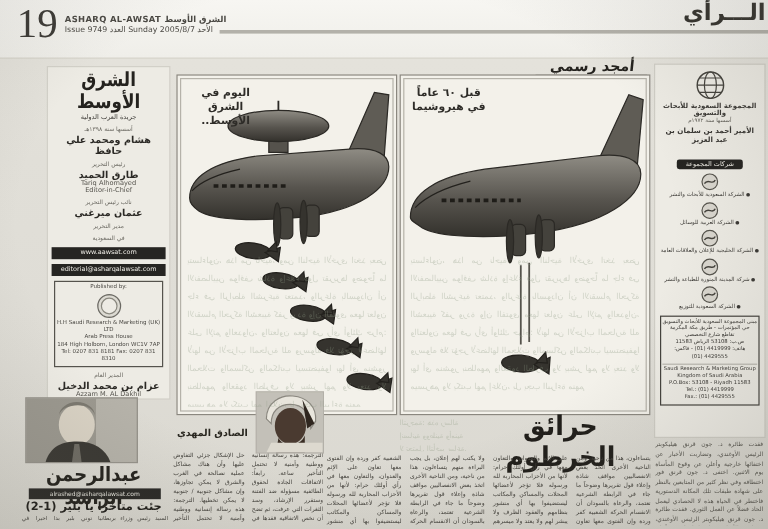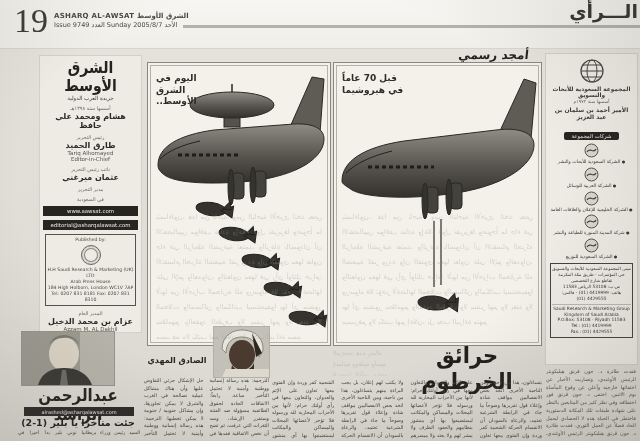--- a/index.html
+++ b/index.html
@@ -32,21 +32,21 @@
   .m-bar{background:#262522;color:#efede6;font-size:5.4px;padding:2px 0;margin:4px 0 0;direction:ltr;}
   .pubbox{border:1px solid #55534d;margin:4px 2px 0;padding:2px 1px;font-size:4.6px;
         direction:ltr;color:#4a4843;line-height:1.3;}
   .seal{width:18px;height:18px;border:1px solid #6a6862;border-radius:50%;margin:2px auto;
         box-shadow:inset 0 0 0 2px #dcdad2, inset 0 0 0 3px #8a887f;}
   
   .panel{position:absolute;background:#f3f1ea;border:1px solid #8a877f;outline:1px solid #b5b2a9;
         outline-offset:-4px;}
   .panel svg{position:absolute;left:0;top:0;}
   .caption{position:absolute;left:8px;top:10px;width:64px;font-size:9px;font-weight:bold;
-        direction:rtl;color:#2e2c28;text-align:left;line-height:1.3;z-index:3;}
+        direction:rtl;color:#2e2c28;text-align:center;line-height:1.3;z-index:3;}
   .bleed{position:absolute;left:8px;right:8px;top:52%;bottom:6px;font-size:7px;line-height:2.15;
         color:#8f9c86;opacity:.34;transform:scaleX(-1);direction:rtl;overflow:hidden;
         text-align:justify;z-index:1;filter:blur(.3px);}
   .signature{position:absolute;left:447px;top:48px;width:93px;text-align:center;font-size:12px;
         font-weight:900;color:#24221e;border-bottom:2px solid #34322d;transform:skewX(-6deg);
         direction:rtl;}
   
   .srmg{position:absolute;left:546px;top:54px;width:91px;height:310px;background:#edebe4;
         box-shadow:0 0 0 1px #cfcdc5;text-align:center;direction:rtl;color:#3a3834;
         padding:4px;box-sizing:border-box;}
@@ -190,21 +190,21 @@
         <g transform="translate(156,255) rotate(8)">
             <ellipse rx="15" ry="6.5"></ellipse>
             <path d="M10,0 L22,-6 L22,6 Z"></path>
             <path d="M12,-2 L18,-10 L20,-2 Z"></path>
           </g>
       </g>
     </svg>
   </div>
 
   <div class="panel" style="left:333px;top:62px;width:207px;height:282px;">
-    <div class="caption">قبل 70 عاماً في هيروشيما</div>
+    <div class="caption">قبل ٦٠ عاماً في هيروشيما</div>
     <div class="bleed">يتساءلون، هذا من ناحية، ومن الناحية الأخرى اتخذ بعض الانفصاليين مواقف شاذة وإعلاء قول تقريرها وضوحاً ما جاء في الرابطة الشرعية تعتمد، والرعاة بالسودان أن الانقسام الحركة الشعبية كفر وردة وإن الفتوى معها تعاون على الإثم والعدوان، والتعاون معها في رأي أولئك حرام: لأنها من الأحزاب المحاربة لله ورسوله فلا تؤجر لأعضائها المحلات والمساكن والمكاتب ليستضيفوا بها أي منشور بنظامهم والعقود الظرف ولا يبشر لهم ولا يعتد ولا ميسرهم ولا يكتب لهم إعلان، بل يجب البراءة منهم</div>
     <svg width="207" height="282" viewBox="0 0 207 282">
       <defs>
         <linearGradient id="gR" x1="0" y1="0" x2="0" y2="1">
           <stop offset="0" stop-color="#8f8c84"></stop>
             <stop offset="0.55" stop-color="#57544e"></stop>
             <stop offset="1" stop-color="#33312c"></stop>
         </linearGradient>
       </defs>
       <g stroke="#2b2925" stroke-width="1">

